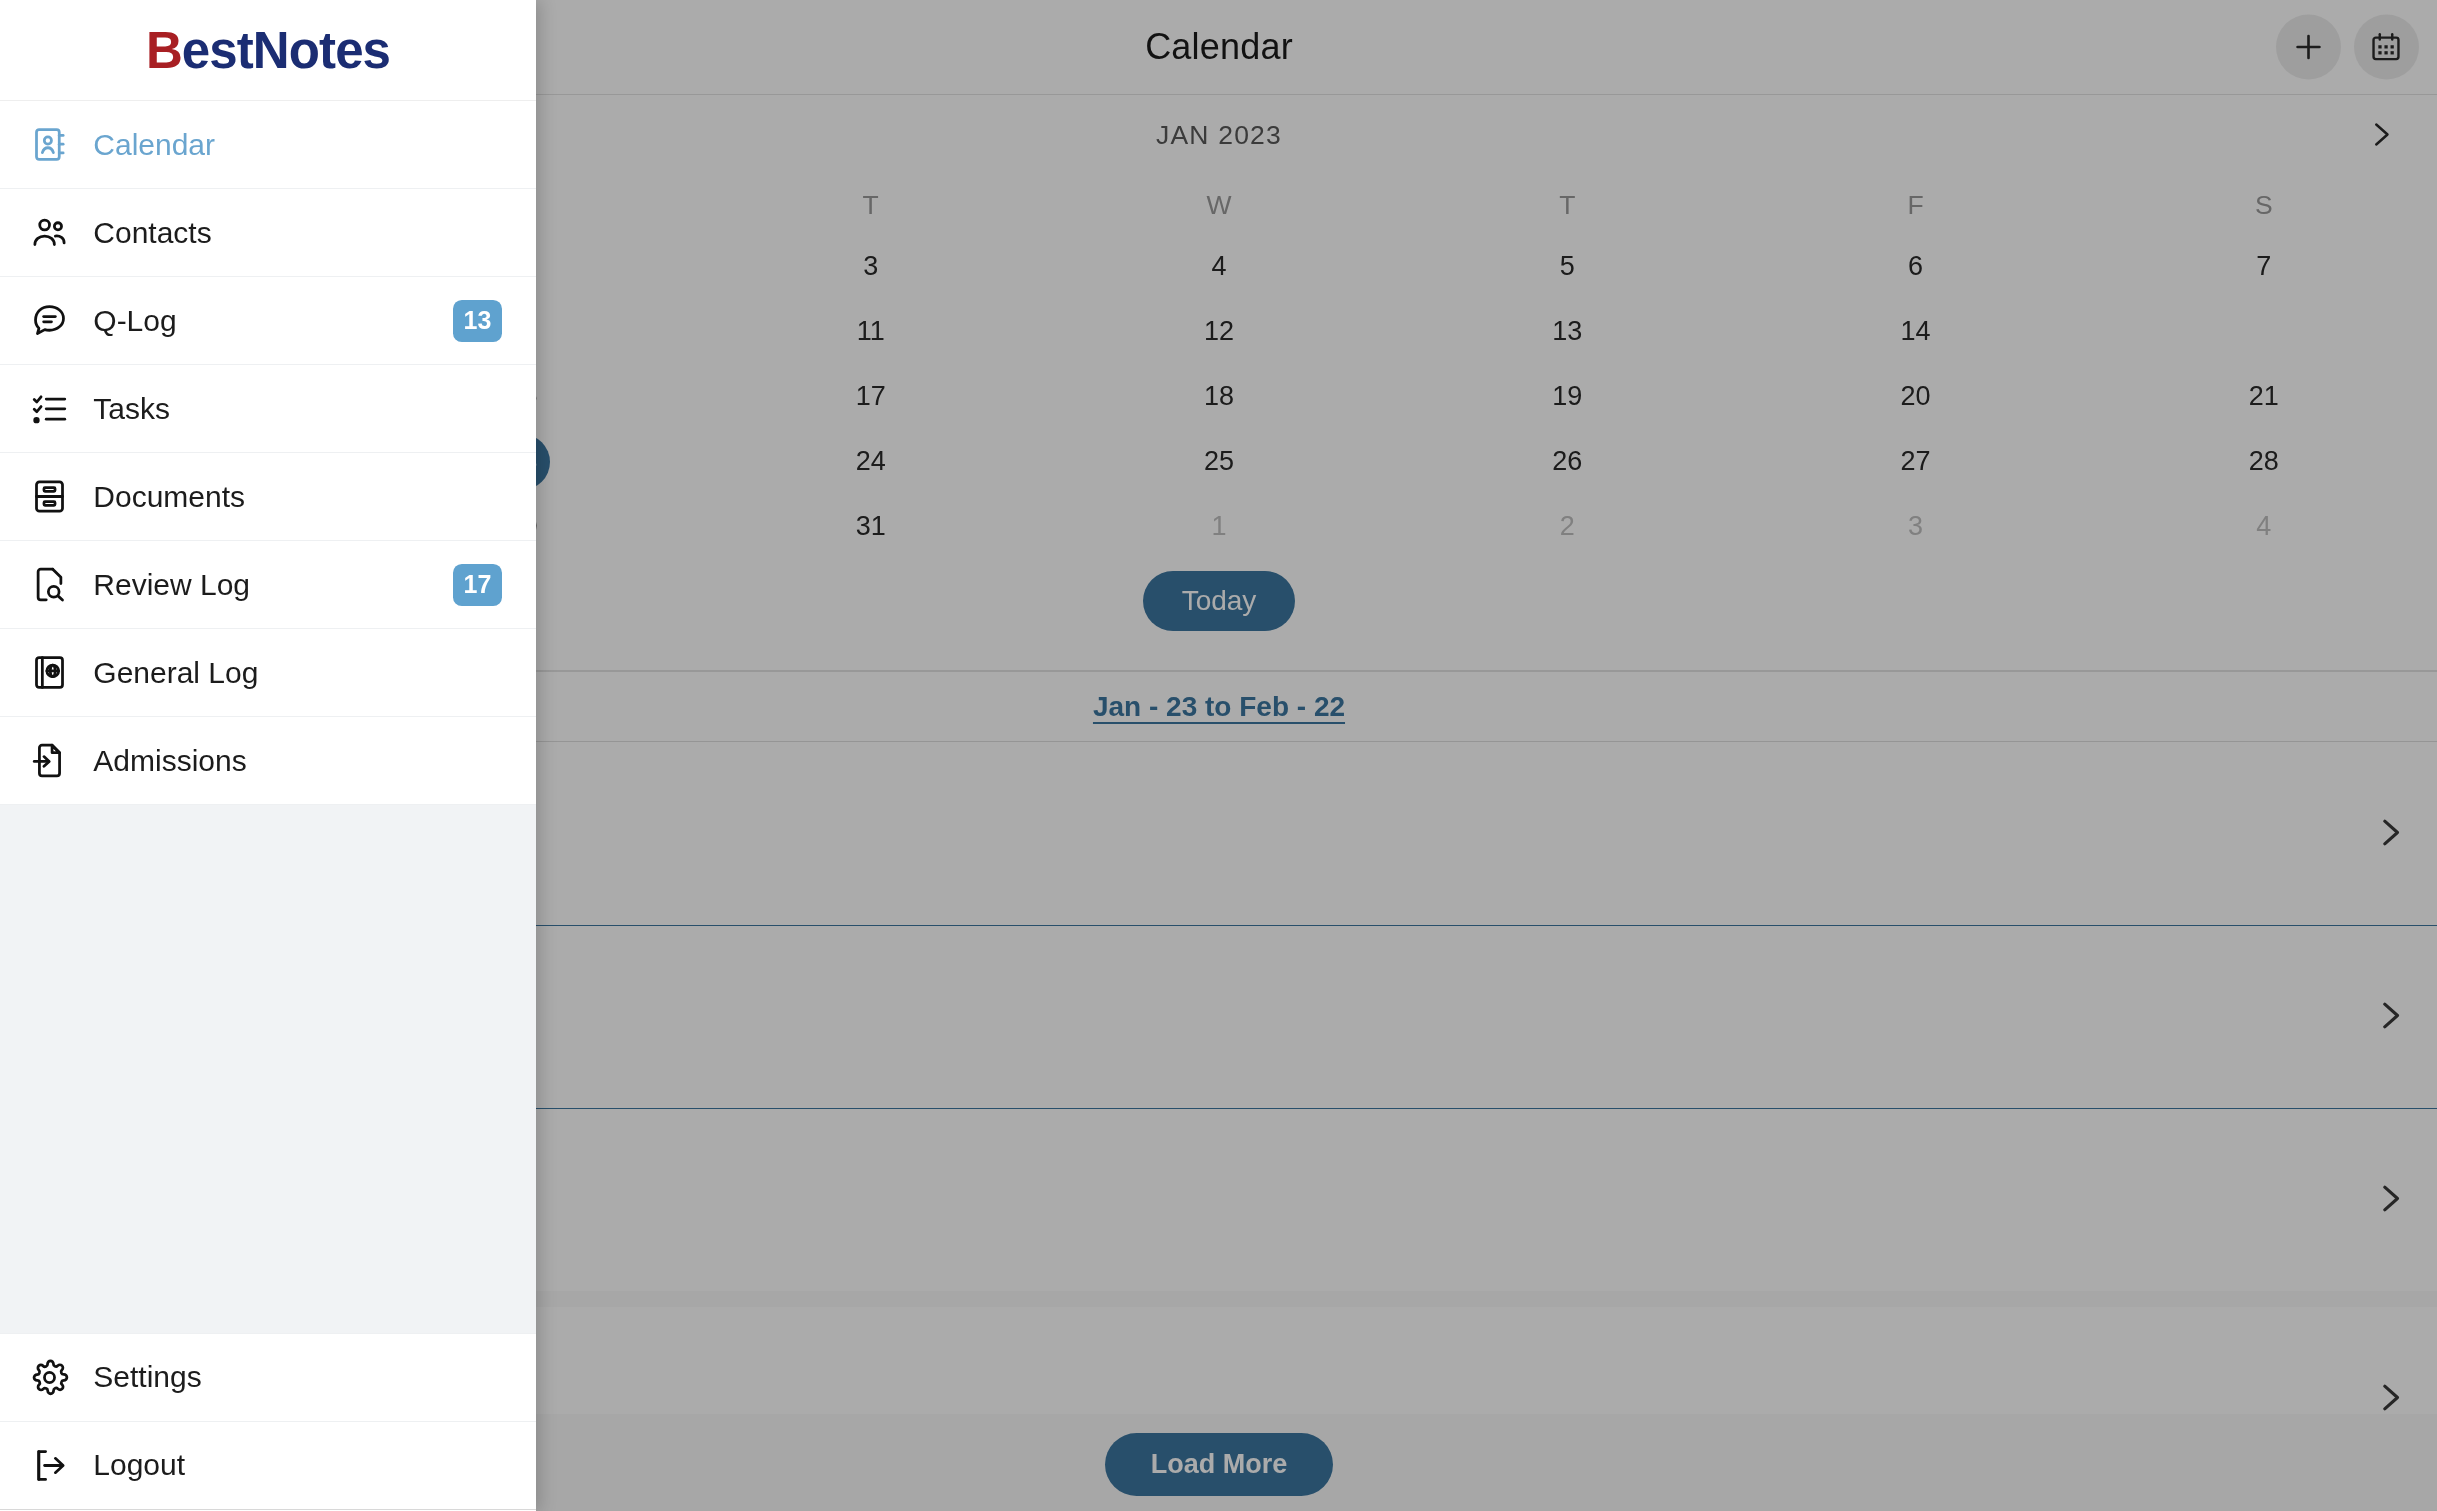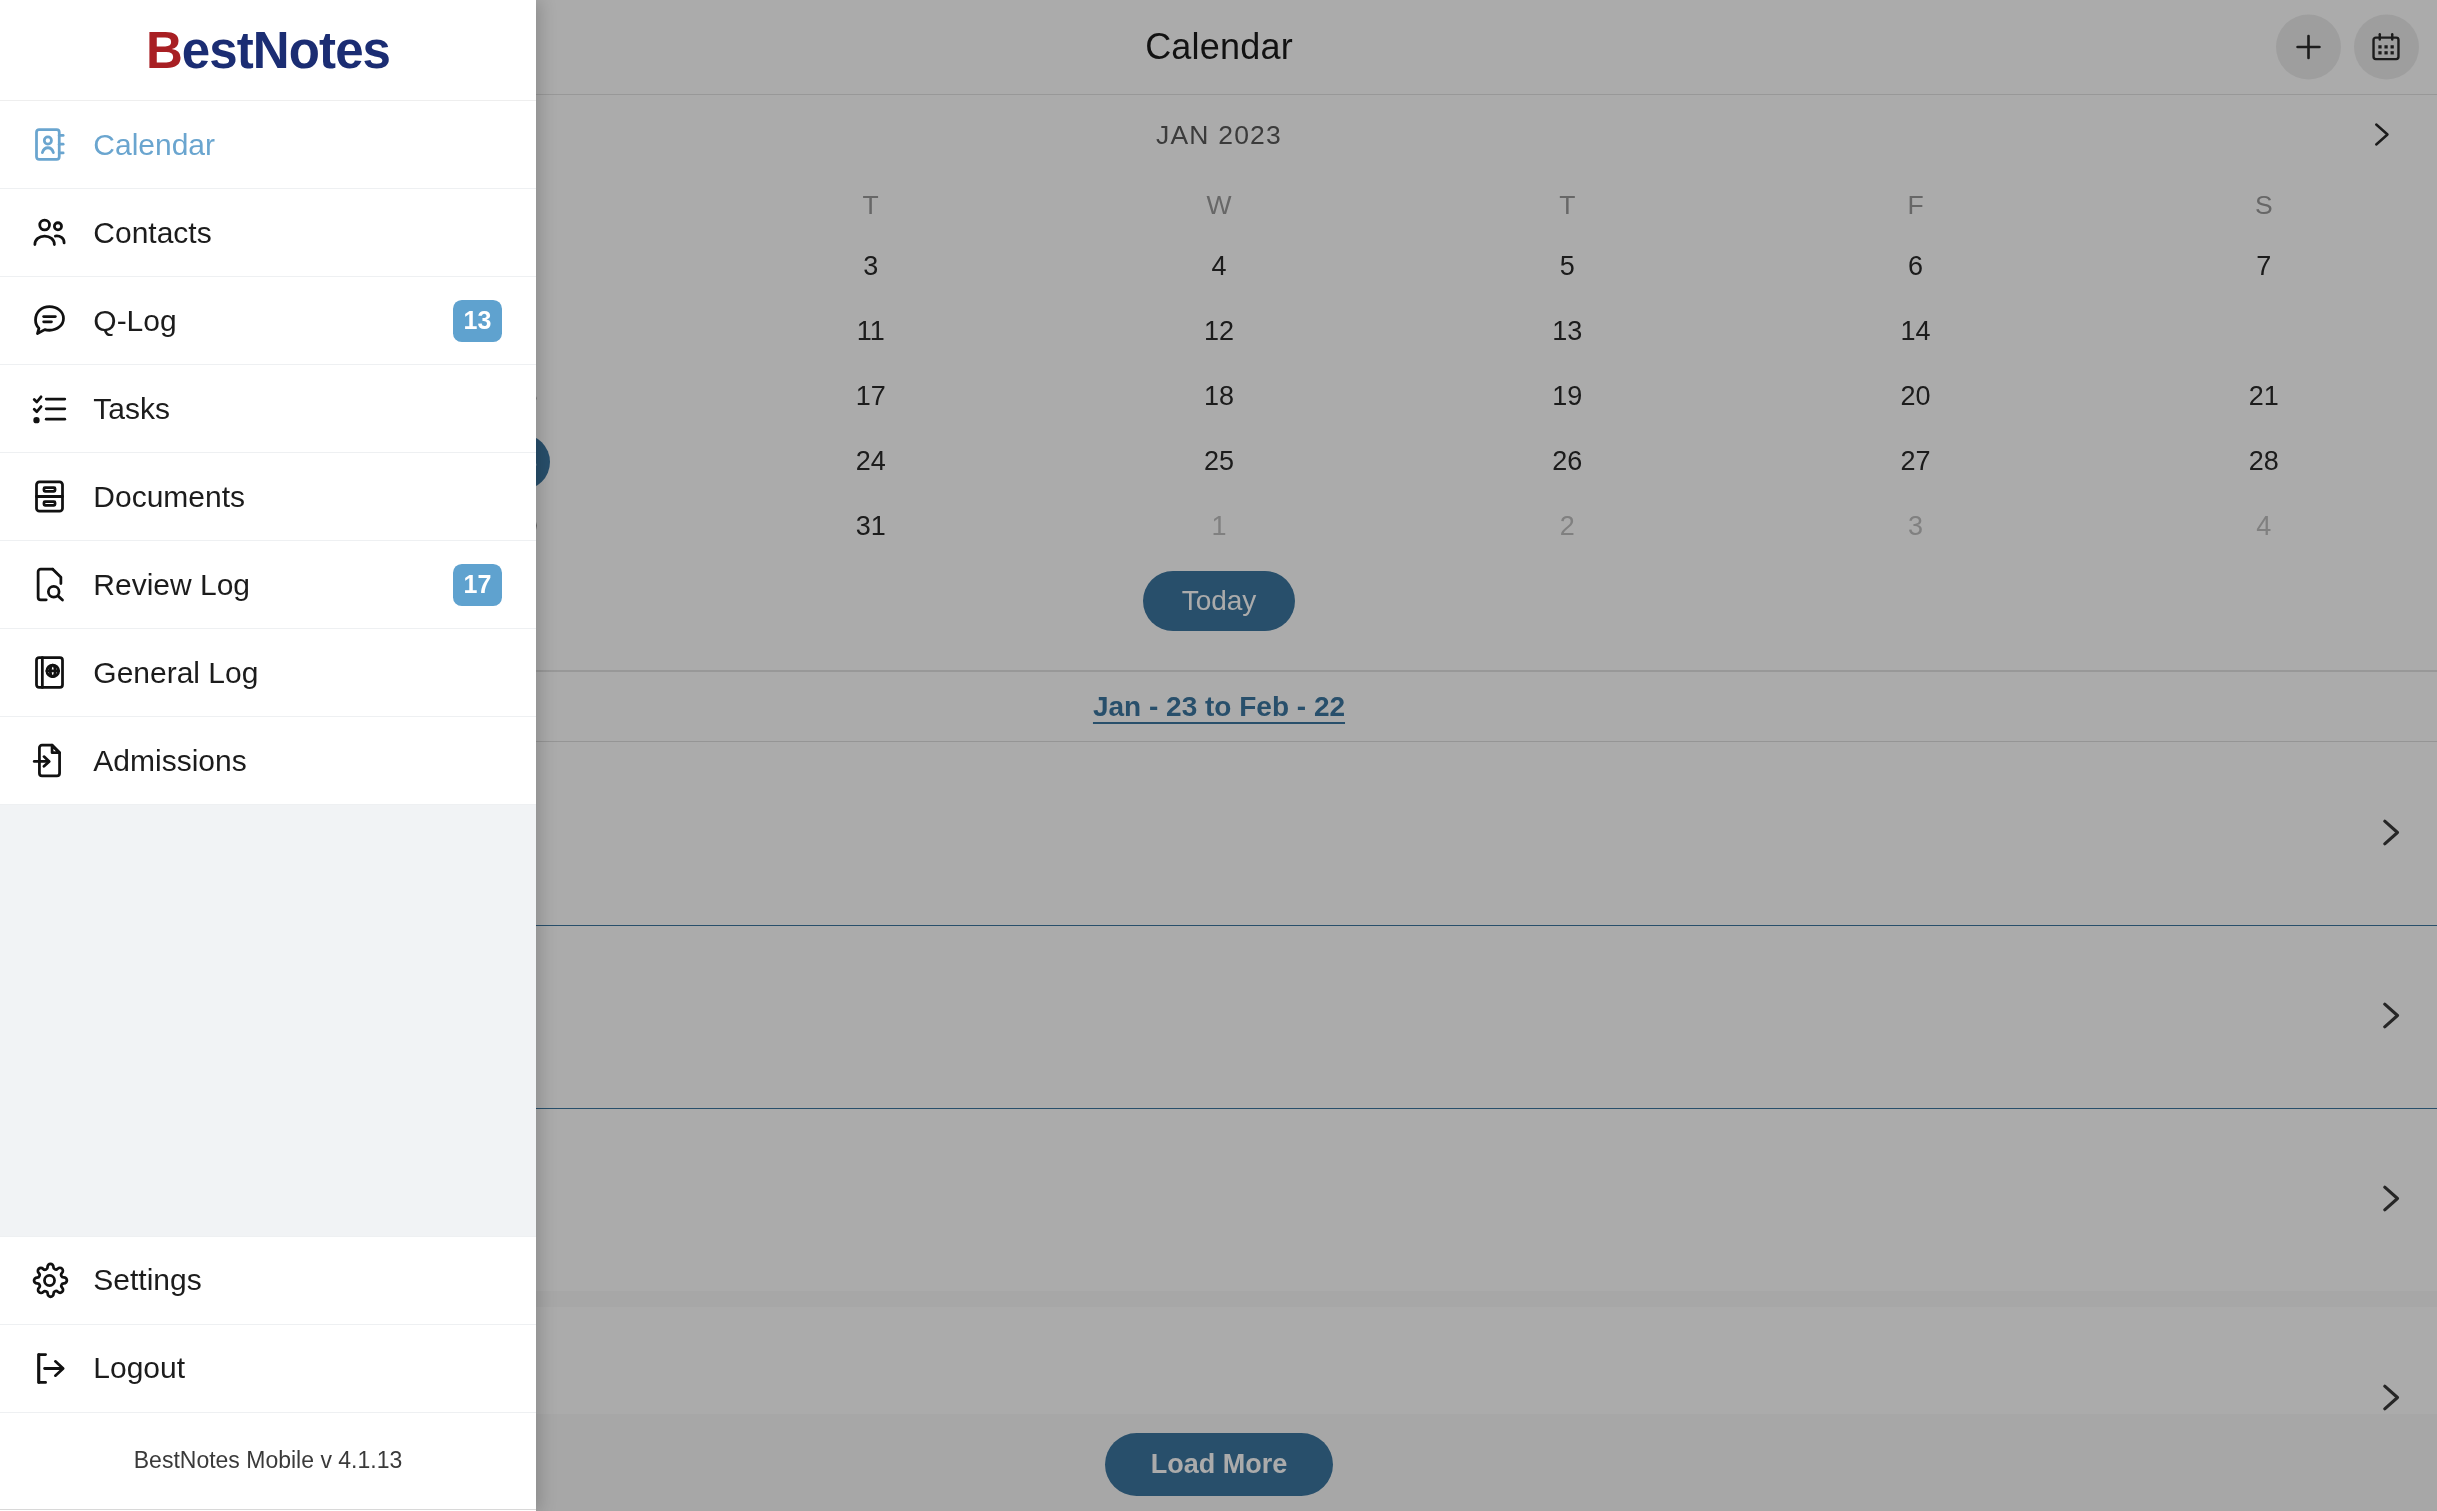--- a/index.html
+++ b/index.html
@@ -540,18 +540,17 @@
               <path d="M9.6 3.4H5.4v17.2h4.2"></path>
               <line x1="5.4" y1="3.4" x2="5.4" y2="20.6"></line>
               <line x1="9" y1="12" x2="19.6" y2="12"></line>
               <polyline points="15.6,7.6 20.4,12 15.6,16.4"></polyline>
             </svg>
           </span>
           <span class="nav-label">Logout</span>
         </div>
       </div>
 
-    <div class="version">BestNotes Mobile v 4.1.13</div>
     <div class="drawer-footline"></div>
   </div>
 
 </div>
 
 
 </body></html>

